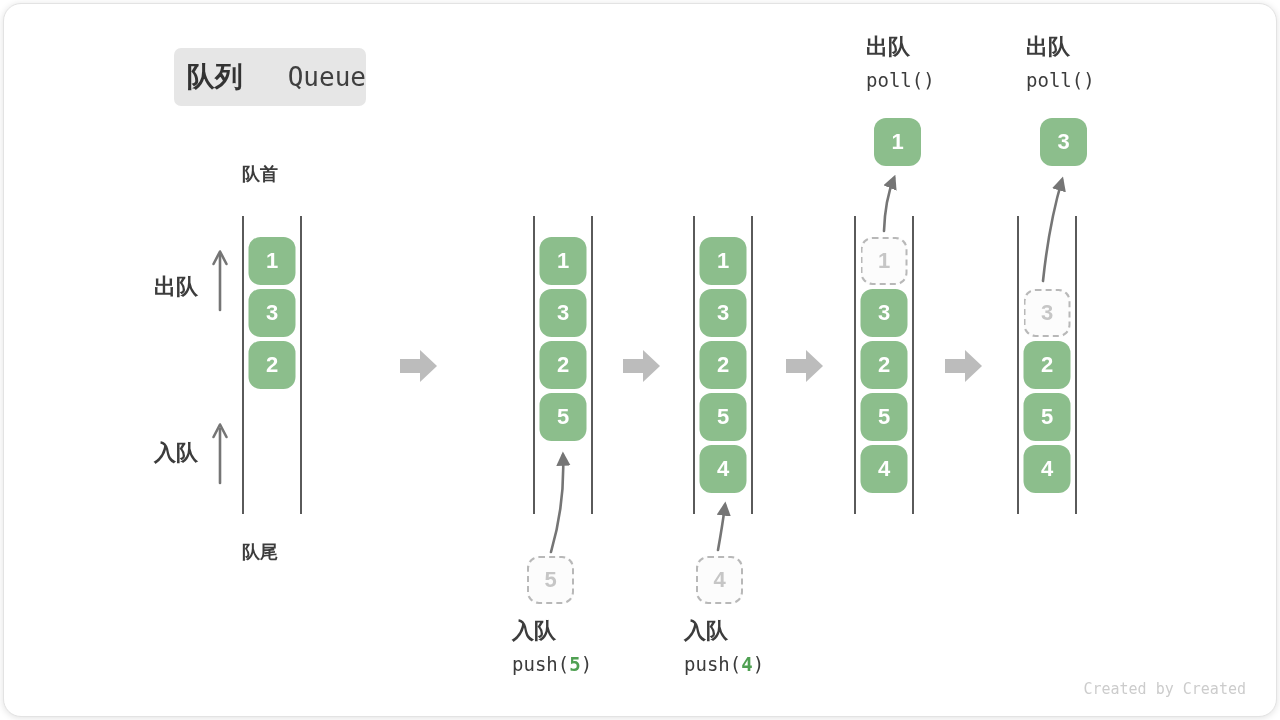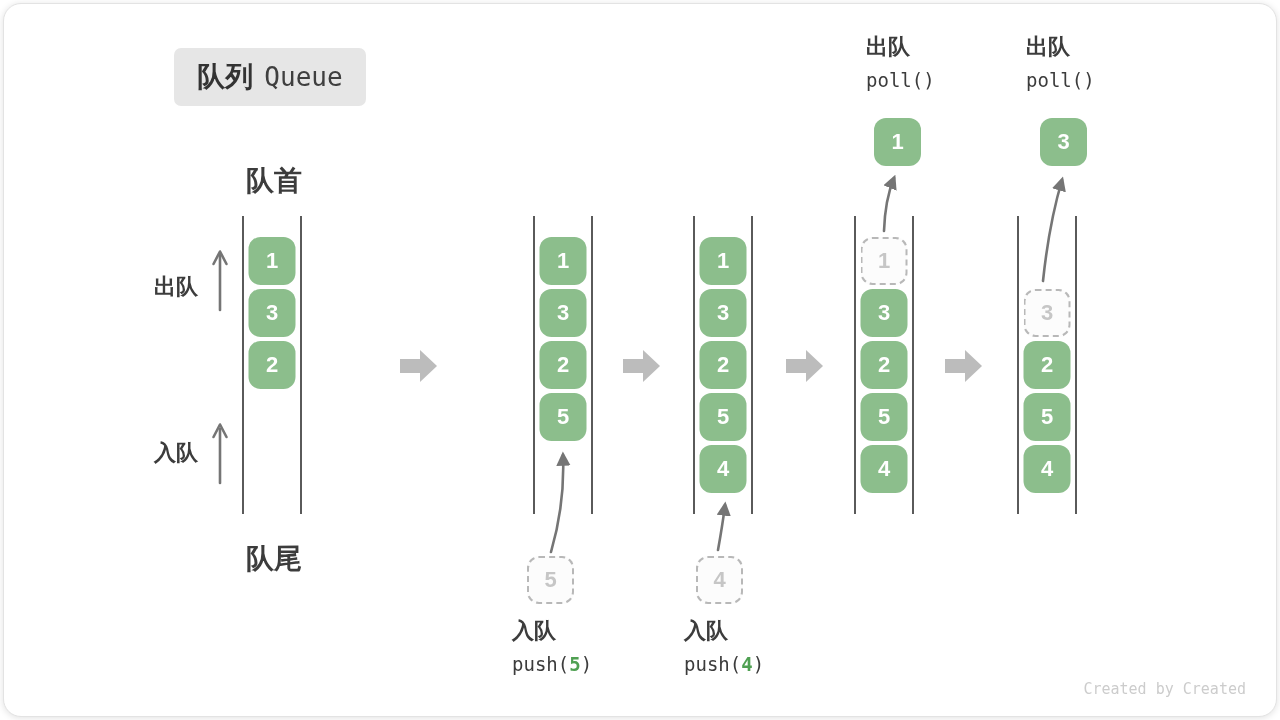--- a/index.html
+++ b/index.html
@@ -15,25 +15,25 @@
     --wm-gray:#cccccc;
   }
   *{margin:0;padding:0;box-sizing:border-box;}
   html,body{width:1280px;height:720px;background:#ffffff;overflow:hidden;
     font-family:"Liberation Sans",sans-serif;}
   .canvas{position:absolute;left:3px;top:3px;width:1274px;height:714px;
     background:#ffffff;border-radius:18px;border:1px solid #e3e3e3;
     box-shadow:0 1px 7px rgba(0,0,0,.12);}
   .badge{position:absolute;left:170px;top:44px;width:192px;height:58px;
     background:var(--badge-bg);border-radius:7px;display:flex;align-items:center;
-    justify-content:center;gap:11px;}
+    justify-content:flex-end;gap:21px;}
   .badge-cn{font-size:28px;font-weight:700;color:#333333;}
-  .badge-en{font-family:"DejaVu Sans Mono",monospace;font-size:26px;color:#3f3f3f;}
+  .badge-en{font-family:"DejaVu Sans Mono",monospace;font-size:26px;color:#3f3f3f;margin-left:24px;}
 
-  .pos-label{position:absolute;width:60px;text-align:right;font-size:28px;
+  .pos-label{position:absolute;width:60px;text-align:left;font-size:18px;
     font-weight:700;color:var(--text-dark);}
   .side-label{position:absolute;font-size:22px;font-weight:700;color:var(--text-dark);}
   .thin-arrow{position:absolute;}
 
   .column{position:absolute;top:212px;width:60px;height:298px;
     border-left:2px solid var(--wall-gray);border-right:2px solid var(--wall-gray);}
   .cell{position:absolute;width:47px;height:48px;border-radius:12px;
     display:flex;align-items:center;justify-content:center;
     font-size:22px;font-weight:700;}
   .cell.filled{background:var(--box-green);color:#ffffff;}

